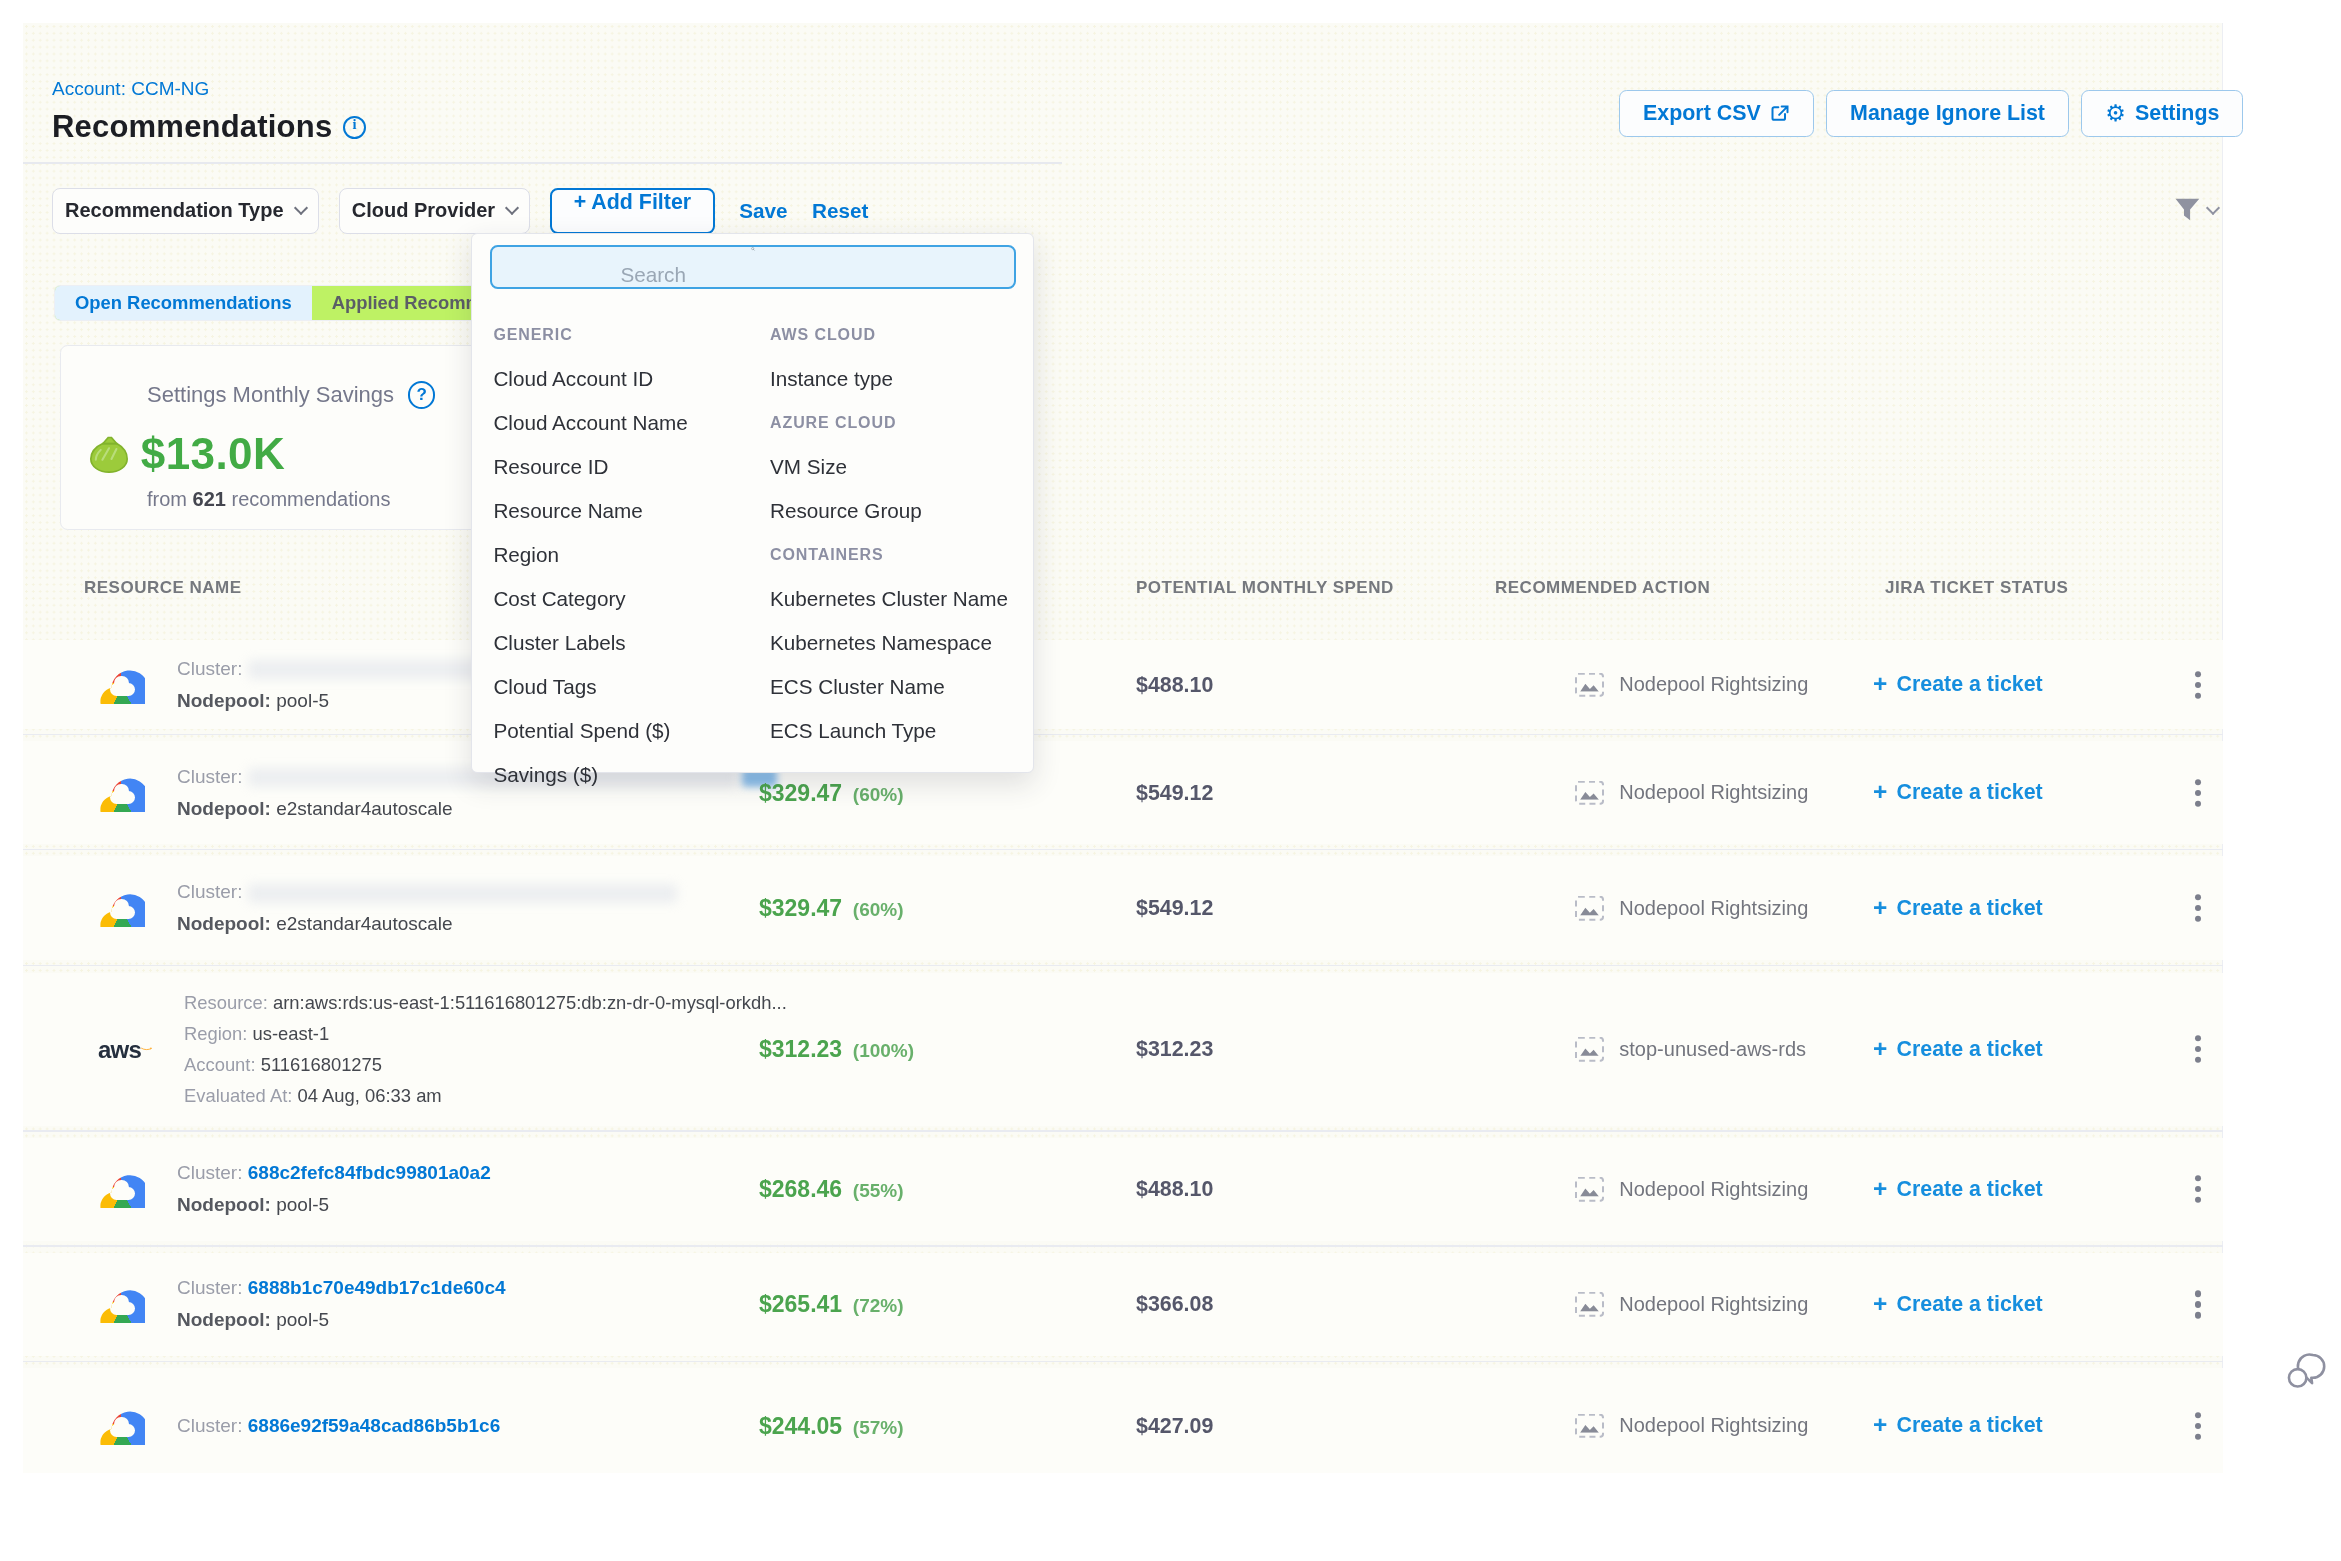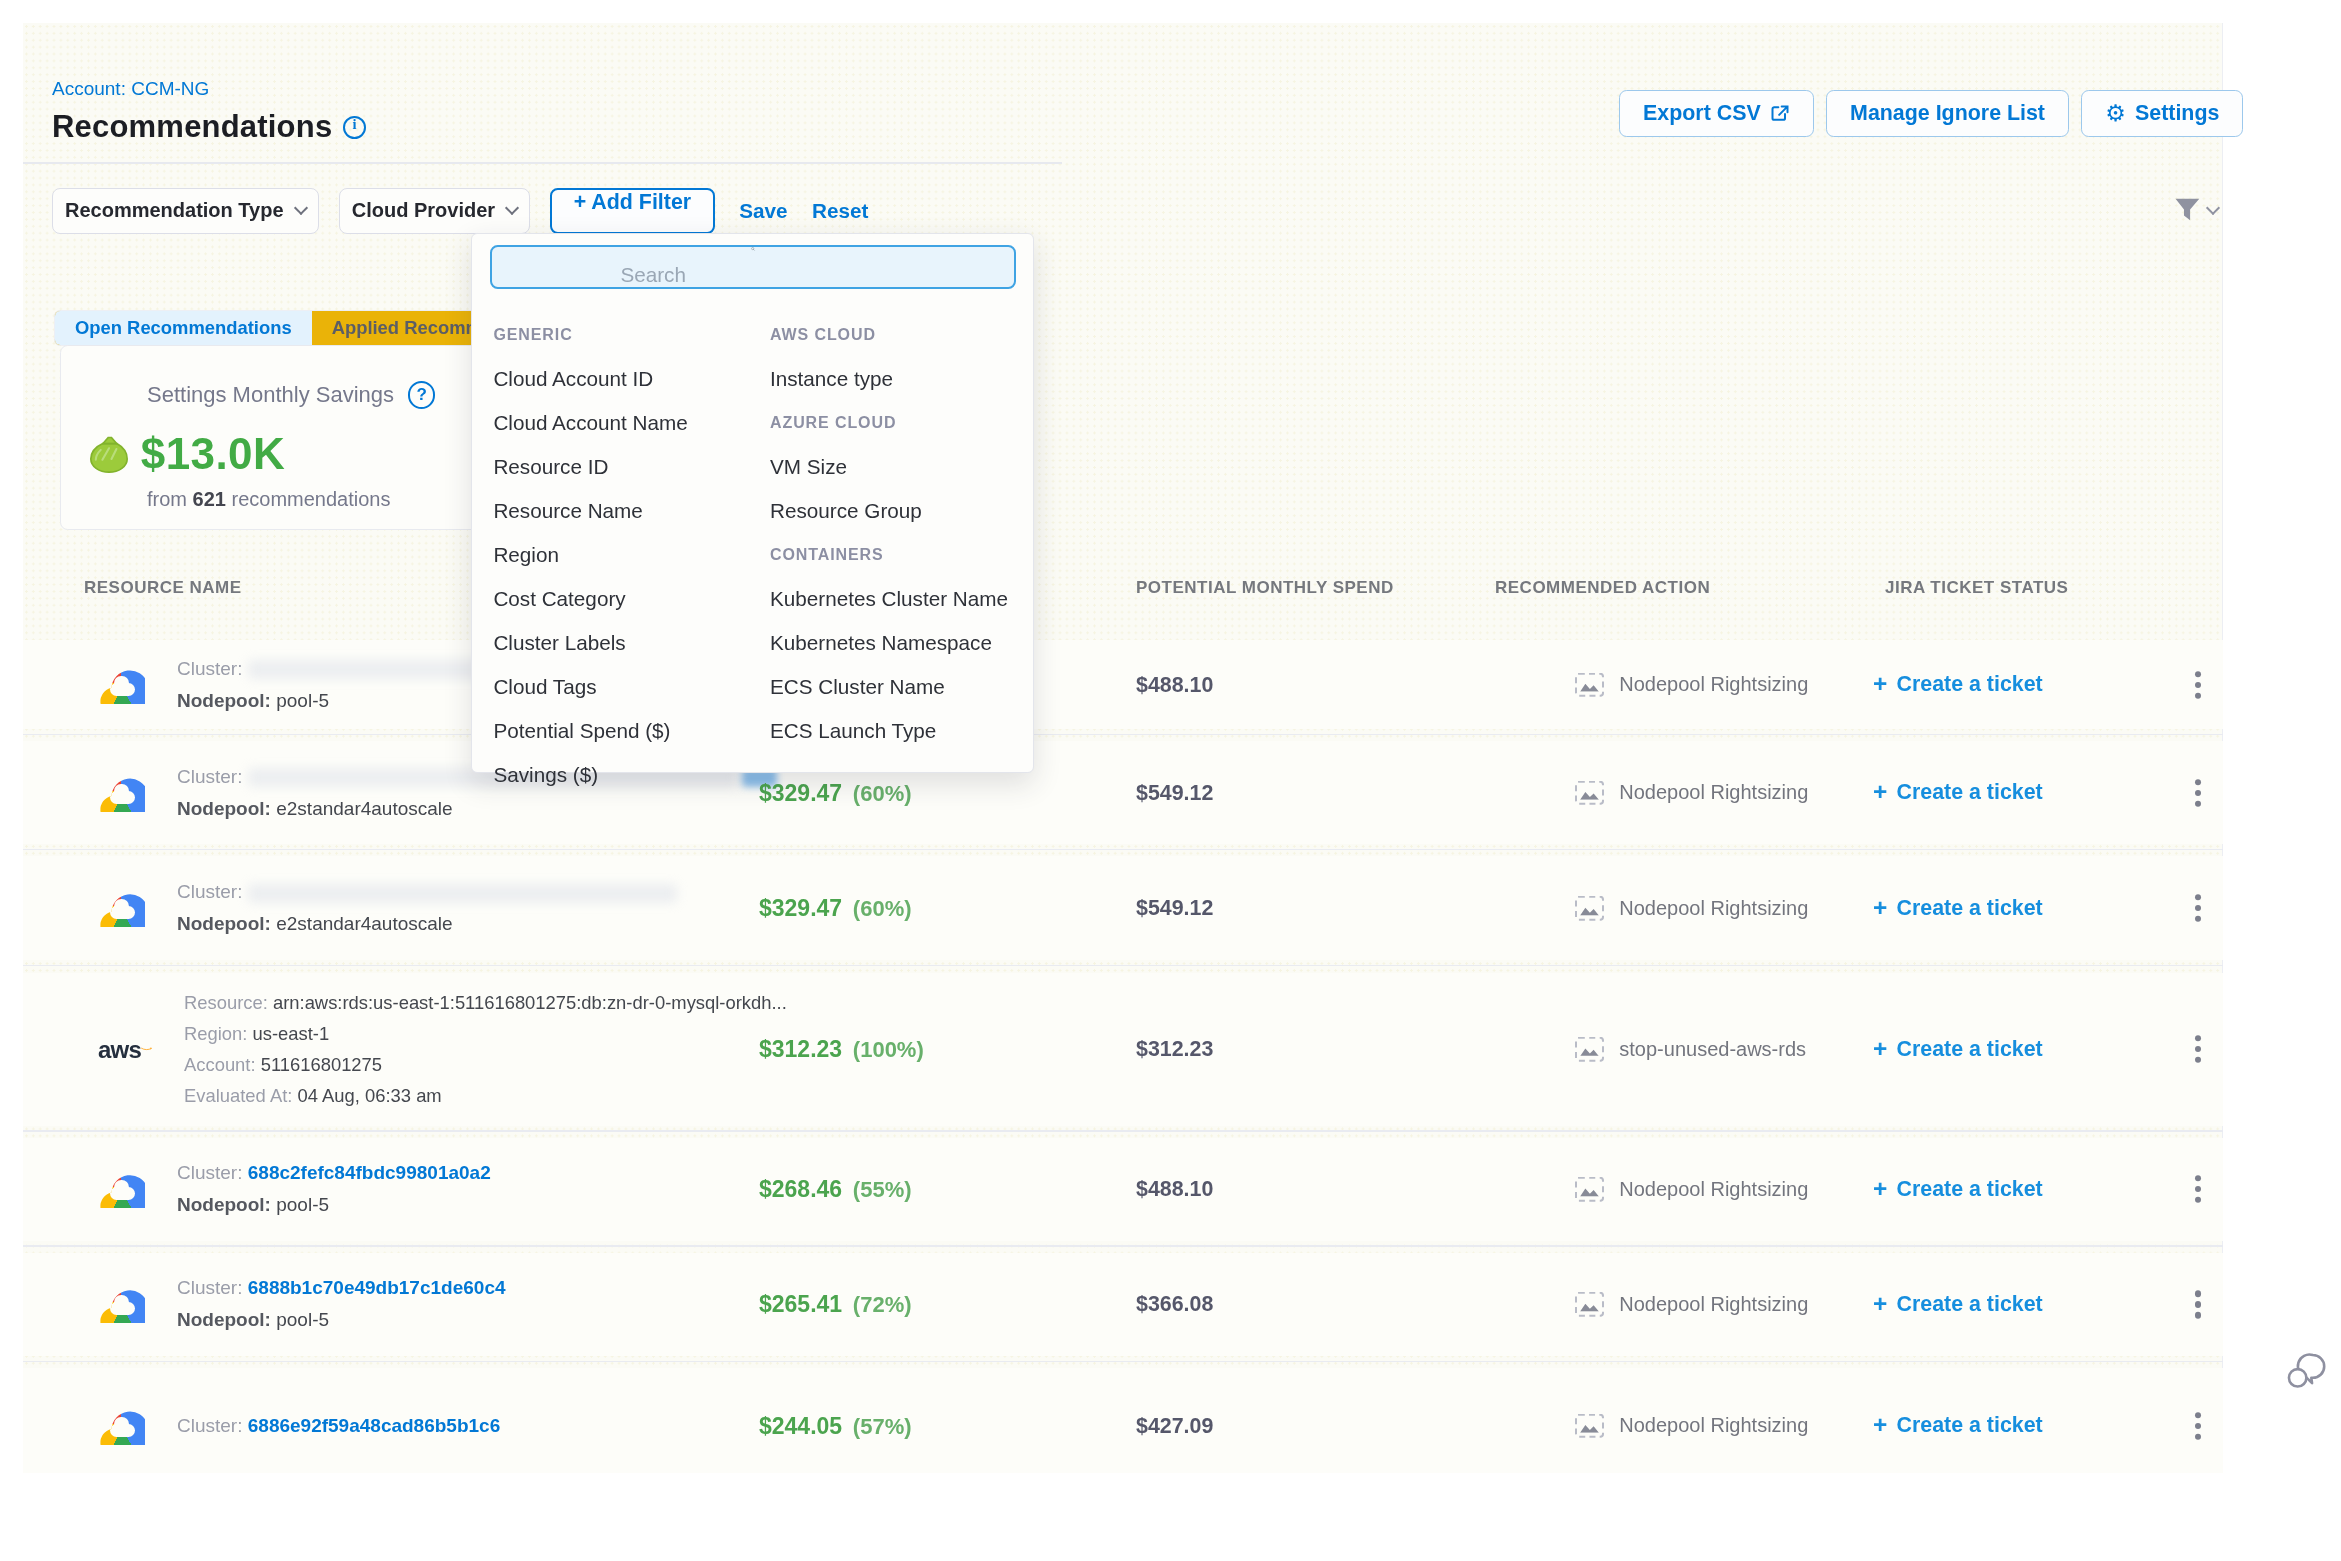--- a/index.html
+++ b/index.html
@@ -38,22 +38,22 @@
     font-size:20px; font-weight:700; color:#26282F; }
   .chev { width:10px; height:10px; border-right:2.3px solid #6E717D; border-bottom:2.3px solid #6E717D;
     transform:rotate(45deg); margin-top:-4.6px; }
   .add-filter-btn { display:flex; align-items:flex-start; height:46px; padding:0 21.4px;
     background:#FCFDFE; border:2.3px solid #0278D5; border-radius:7.7px;
     font-size:21.4px; font-weight:700; color:#0278D5; }
   .link-btn { font-size:20.7px; font-weight:700; color:#0278D5; margin-left:4.6px; }
   .funnel-wrap { position:absolute; left:2151px; top:175px; display:flex; align-items:center; gap:6.1px; }
 
   
-  .tabs { left:31px; top:287px; display:inline-flex; border:1.5px solid #EDEFF4; border-radius:6.1px;
-    background:#eab308; overflow:hidden;text-align:center; }
+  .tabs { left:31px; top:262px; display:inline-flex; border:1.5px solid #EDEFF4; border-radius:6.1px;
+    background:#bef264; overflow:hidden;text-align:center; }
   .tab { height:34px; display:flex; align-items:center; padding:0 20px;
     font-size:18.4px; font-weight:700; color:#5B5E66; white-space:nowrap; }
   .tab.active { background:#E3F2FD; color:#0278D5; }
 
   
   .savings-card { left:37px; top:322px; width:445px; height:185px; background:#FDFDFA;
     border:1.5px solid #E8EAEF; border-radius:7.7px; }
   .sc-title-row { position:absolute; left:86px; top:35px; display:flex; align-items:center; gap:13.8px; }
   .sc-title { font-size:22px; font-weight:500; color:#75788B; }
   .q-icon { width:27.6px; height:27.6px; border:2.3px solid #0278D5; border-radius:50%; position:relative; }
@@ -81,21 +81,21 @@
   .lbl-b { color:#55585F; font-weight:700; }
   .val { color:#44474E; font-weight:500; }
   .cluster-link { color:#0278D5; font-weight:600; }
   .redact { display:inline-block; vertical-align:middle; height:18.4px; border-radius:3.8px;
     background:#D7DCE6; filter:blur(5.4px); opacity:.45; }
   .redact-tail { display:inline-block; vertical-align:middle; height:18.4px; width:35px;
     margin-left:4.6px; border-radius:3.8px; background:#6FB0E8; filter:blur(3.8px); opacity:.8; }
   .cell { position:absolute; top:50%; transform:translateY(-50%); }
   .cell-savings { left:736px; display:flex; align-items:baseline; gap:10.7px; }
   .sv-amt { font-size:23px; font-weight:700; color:#4BA44E; }
-  .sv-pct { font-size:22px; font-weight:600; color:#68B06B; }
+  .sv-pct { font-size:19px; font-weight:600; color:#68B06B; }
   .cell-spend { left:1113px; font-size:21.4px; font-weight:700; color:#55576A; }
   .cell-action { left:1552px; display:flex; align-items:center; gap:15.3px;
     font-size:20px; color:#73757E; }
   .act-ic { width:29px; height:24.5px; border:2.3px dashed #B9BCC7; border-radius:3.8px; position:relative; flex:none; }
   .act-ic::after { content:""; position:absolute; left:3.1px; right:3.1px; bottom:3.1px; height:9.2px;
     background:#888B97; clip-path:polygon(0 100%,28% 15%,52% 70%,72% 30%,100% 100%); }
   .cell-ticket { left:1850px; display:flex; align-items:center; gap:9.2px;
     font-size:21.4px; font-weight:700; color:#168EDE; }
   .plus { font-size:24.5px; font-weight:600; margin-top:-1.5px; }
   .kebab { position:absolute; left:2172px; top:50%; transform:translateY(-50%);

